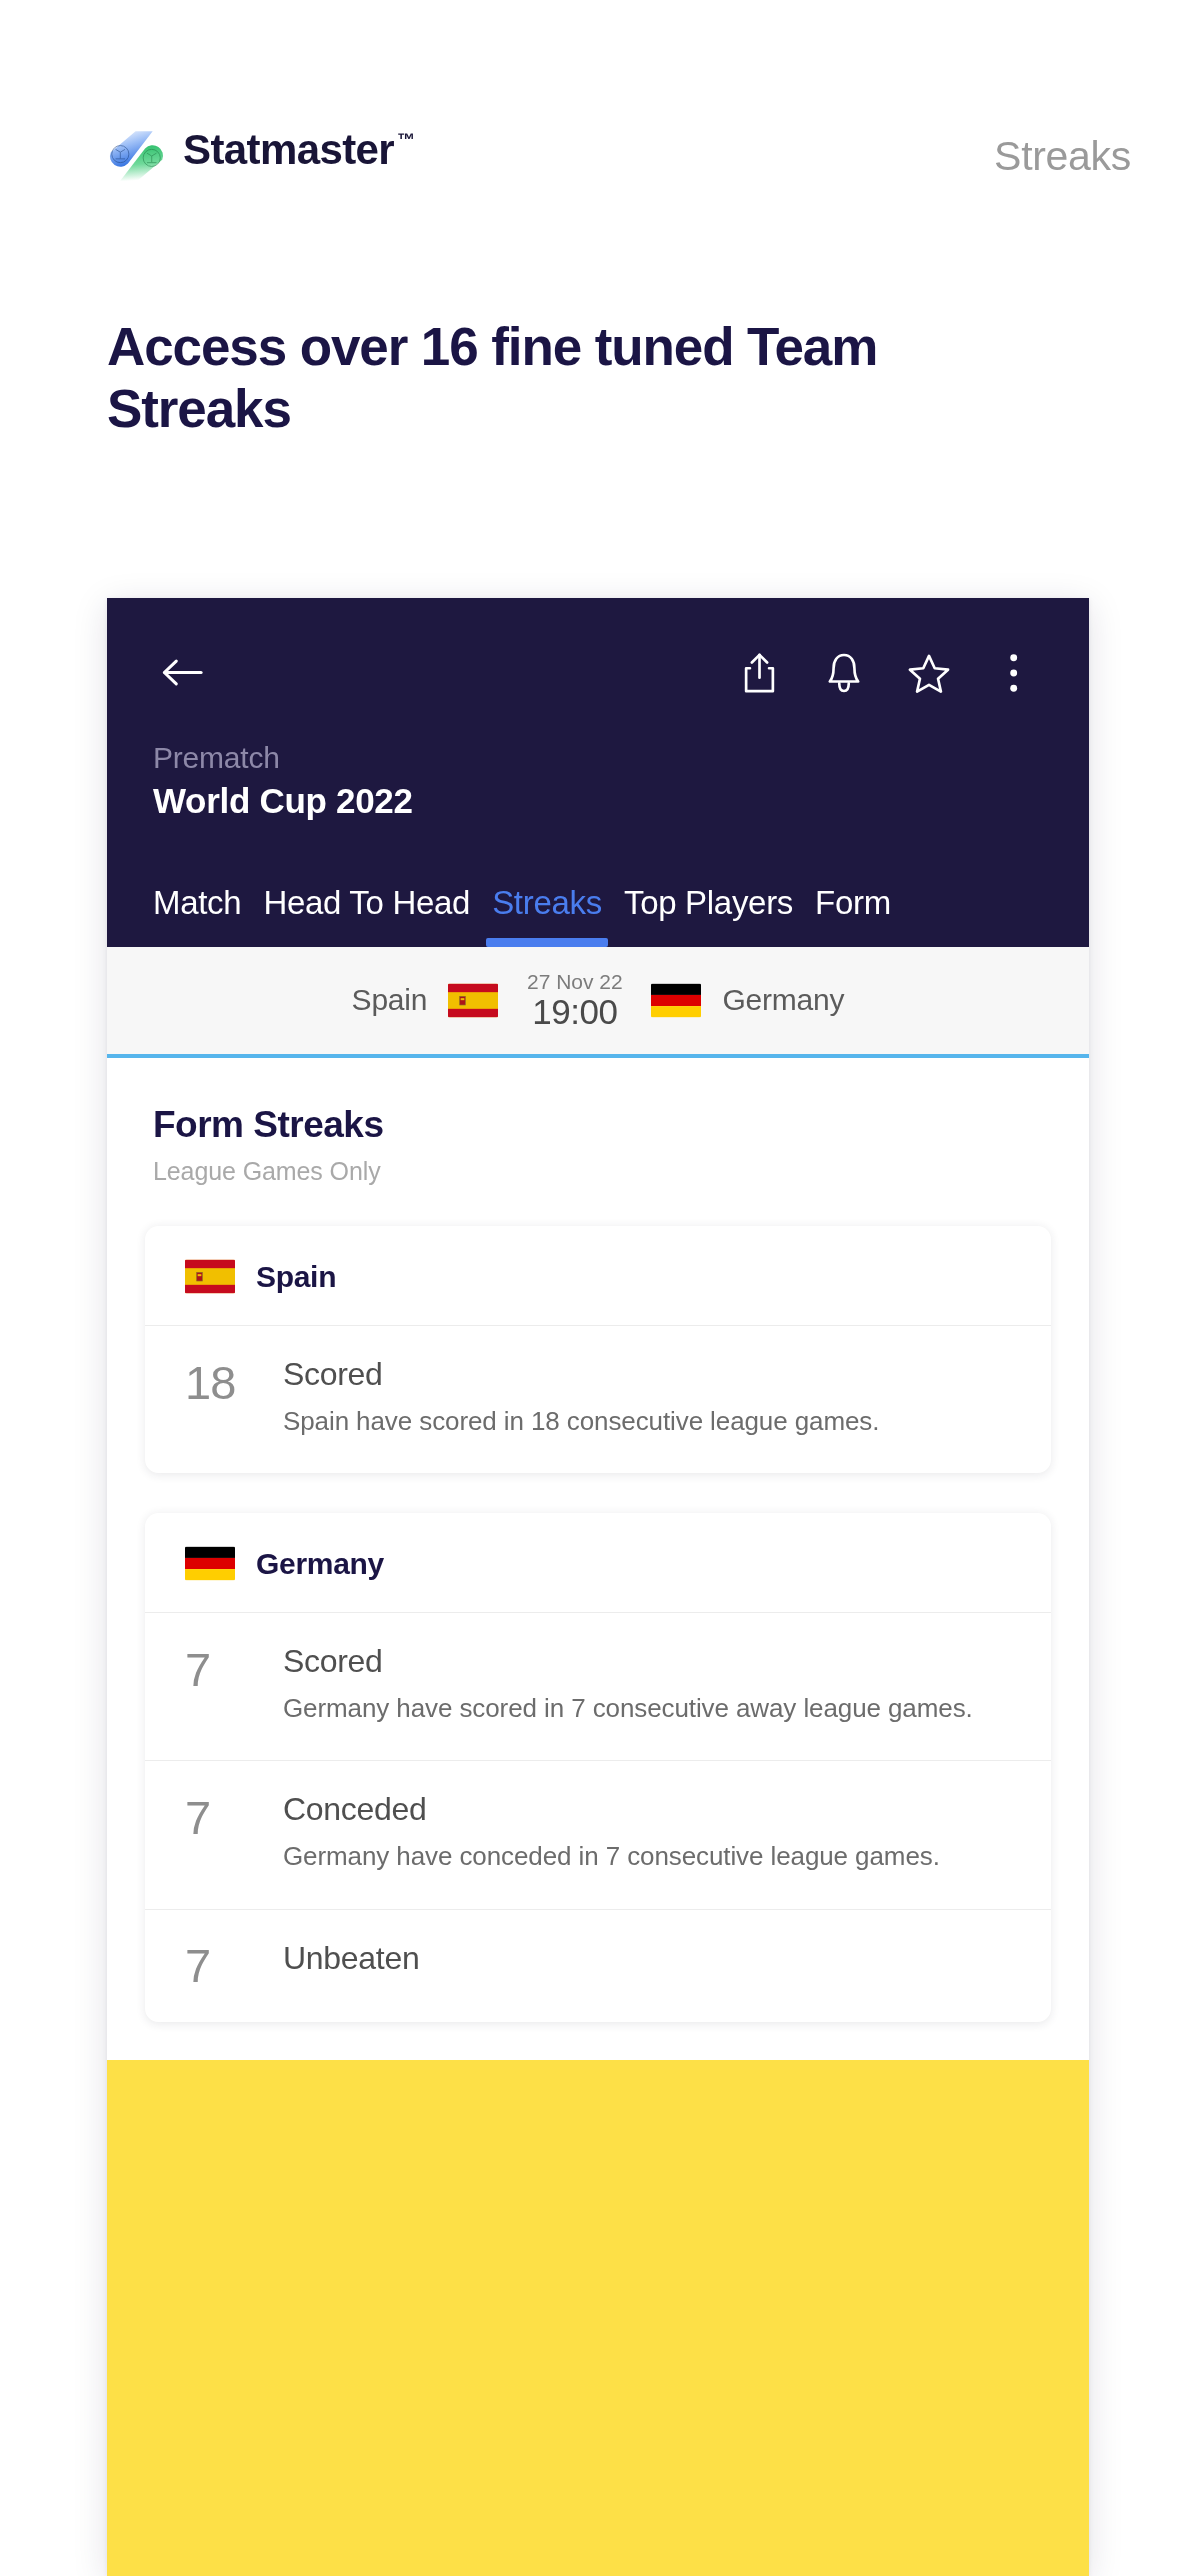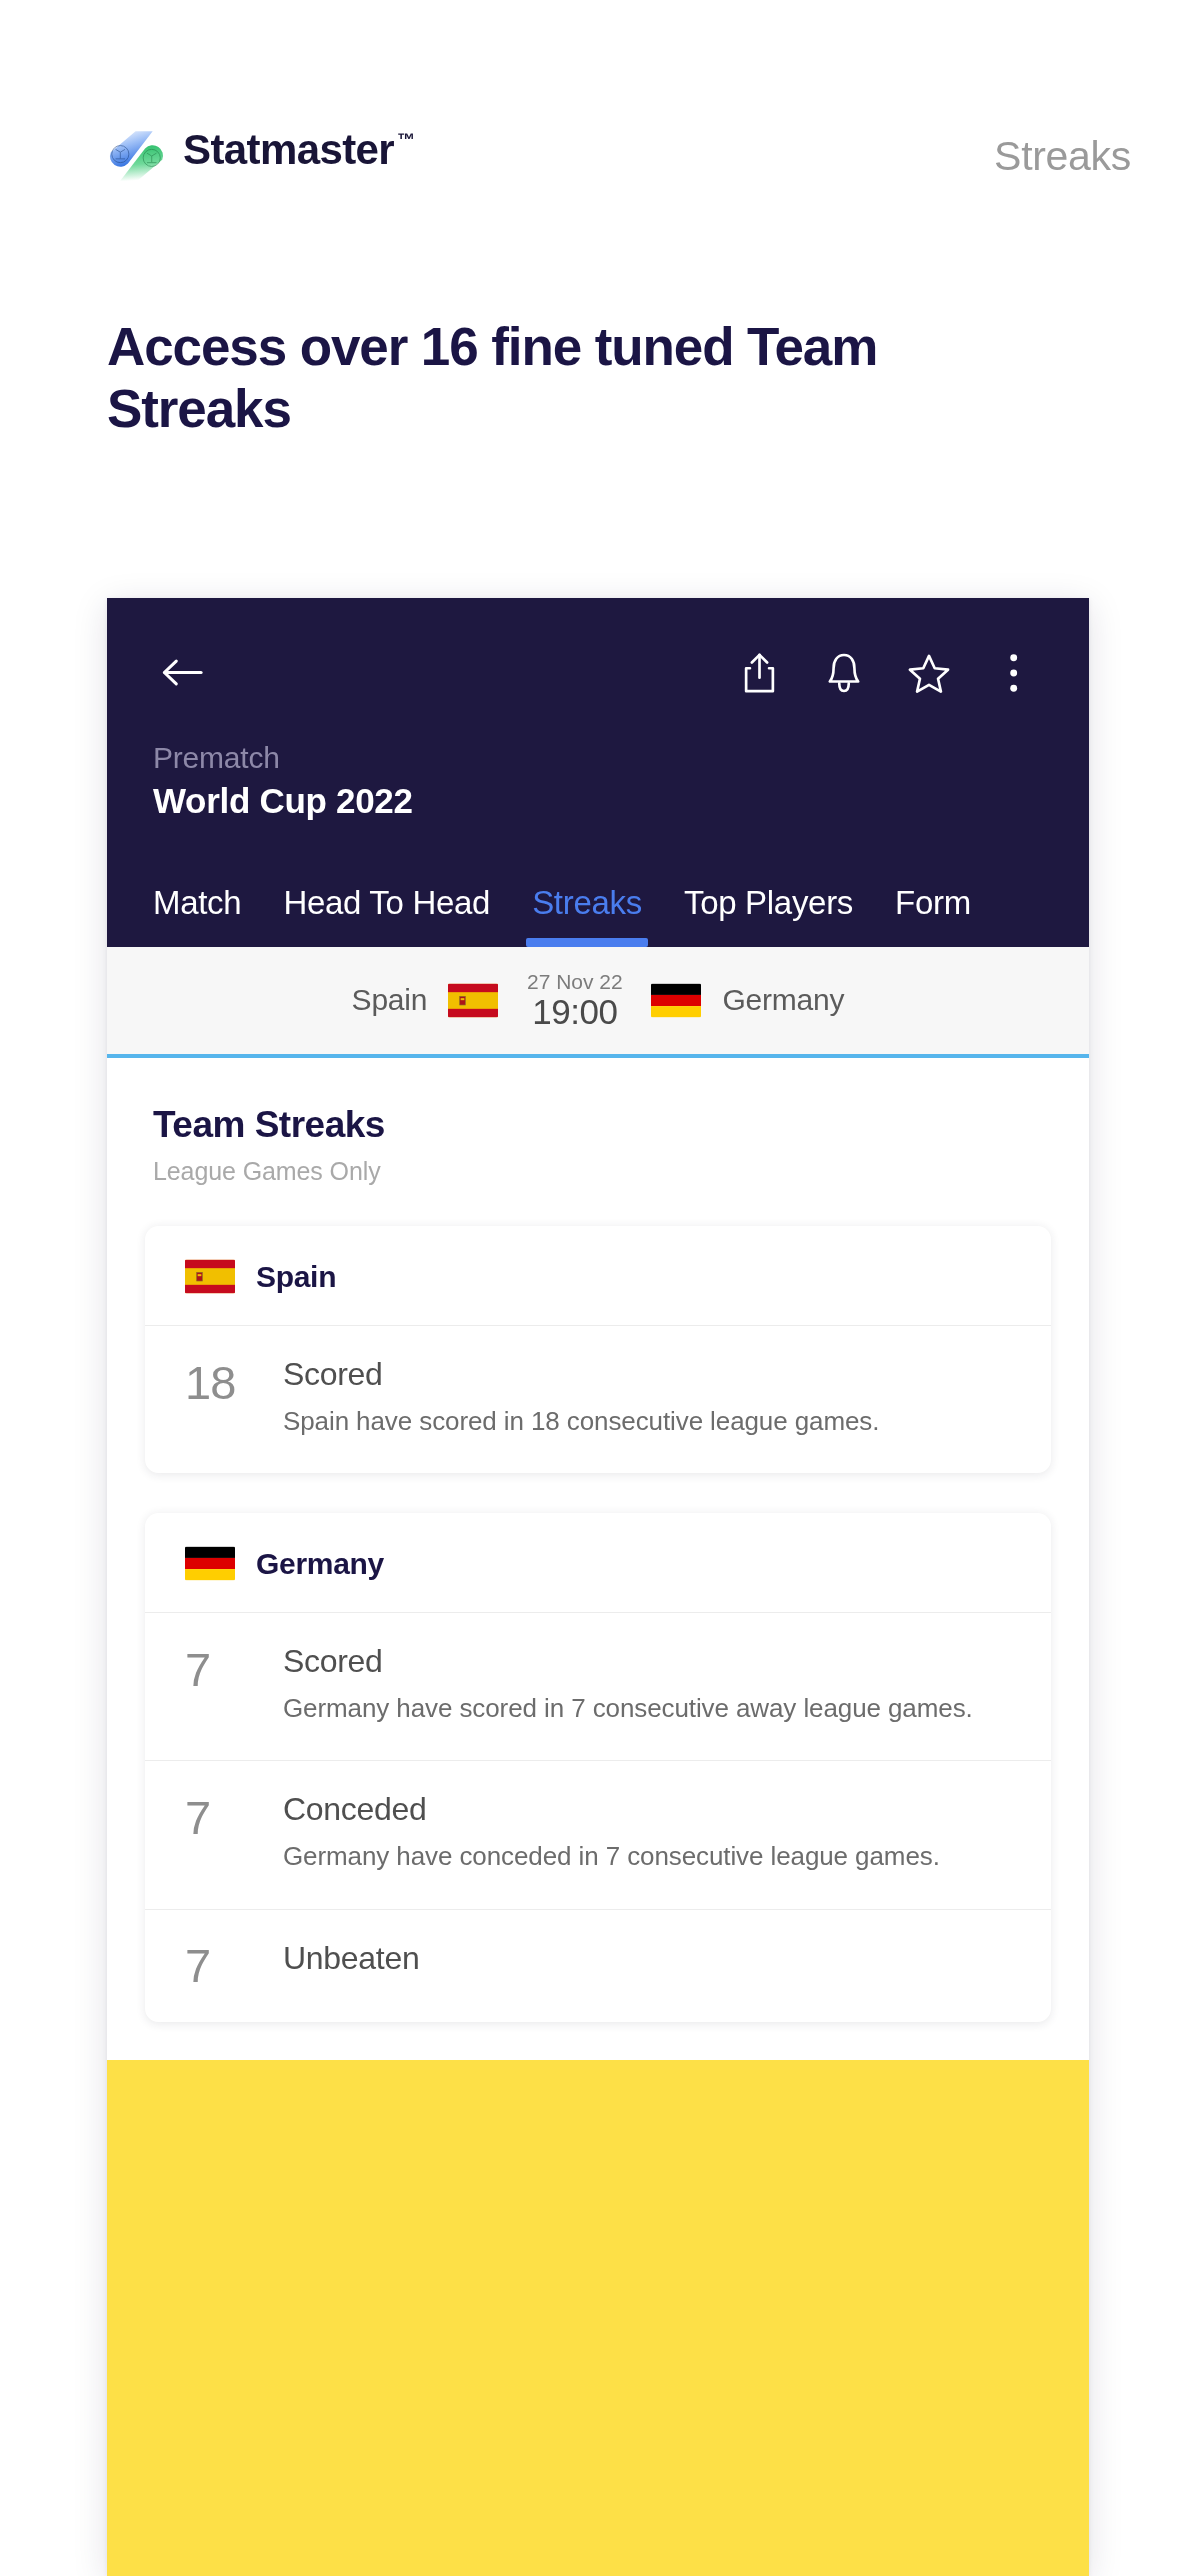--- a/index.html
+++ b/index.html
@@ -72,21 +72,21 @@
     color:#8d88a8; font-size:30px; letter-spacing:-0.2px;
   }
   .app-title{
     margin-top:5.8px;
     color:#ffffff; font-size:35px; font-weight:700; letter-spacing:-0.3px;
   }
 
   
   .tabs{
     margin-top:44px;
-    display:flex; align-items:flex-end; gap:42px;
+    display:flex; align-items:flex-end; gap:22px;
     white-space:nowrap;
     position:relative;
     height:82px;
   }
   .tab{
     color:#ffffff; font-size:33px; letter-spacing:-0.3px;
     padding-bottom:25px; cursor:pointer; position:relative;
     flex:0 0 auto;
   }
   .tab.active{ color:#4a7dee; }
@@ -262,21 +262,21 @@
     <svg class="flag" viewBox="0 0 30 20">
       <rect width="30" height="6.67" fill="#000000"></rect>
       <rect y="6.67" width="30" height="6.67" fill="#dd0000"></rect>
       <rect y="13.34" width="30" height="6.66" fill="#ffce00"></rect>
     </svg>
     <span class="match-team">Germany</span>
   </div>
 
   <div class="app-body">
     <div class="section-head">
-      <div class="section-title">Team Streaks</div>
+      <div class="section-title">Form Streaks</div>
       <div class="section-sub">League Games Only</div>
     </div>
 
     <div class="card">
       <div class="card-head">
         <svg class="flag" viewBox="0 0 30 20">
           <rect width="30" height="20" fill="#f1bf00"></rect>
           <rect width="30" height="5" fill="#c60b1e"></rect>
           <rect y="15" width="30" height="5" fill="#c60b1e"></rect>
           <rect x="7" y="7.5" width="3.4" height="5.2" fill="#ad1519" stroke="#8d6c28" stroke-width="0.4"></rect>

